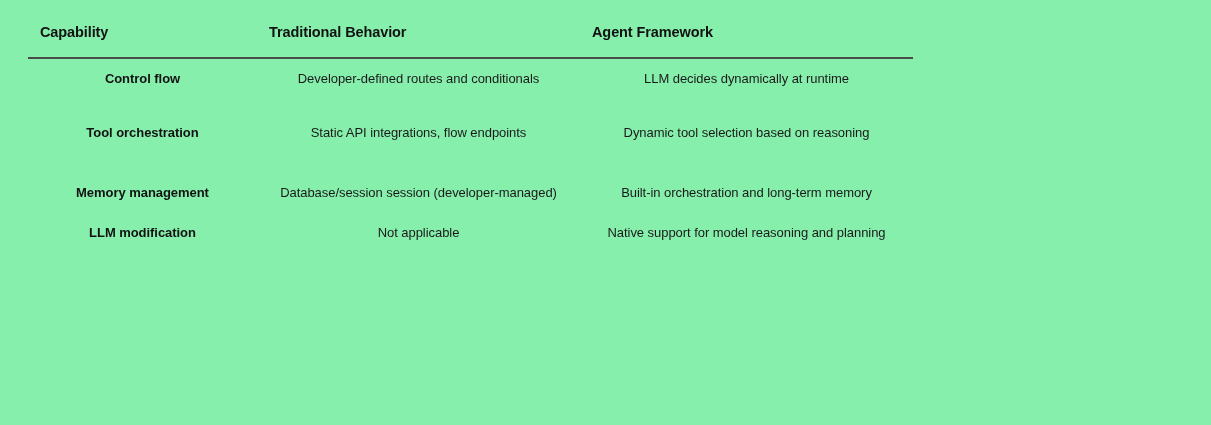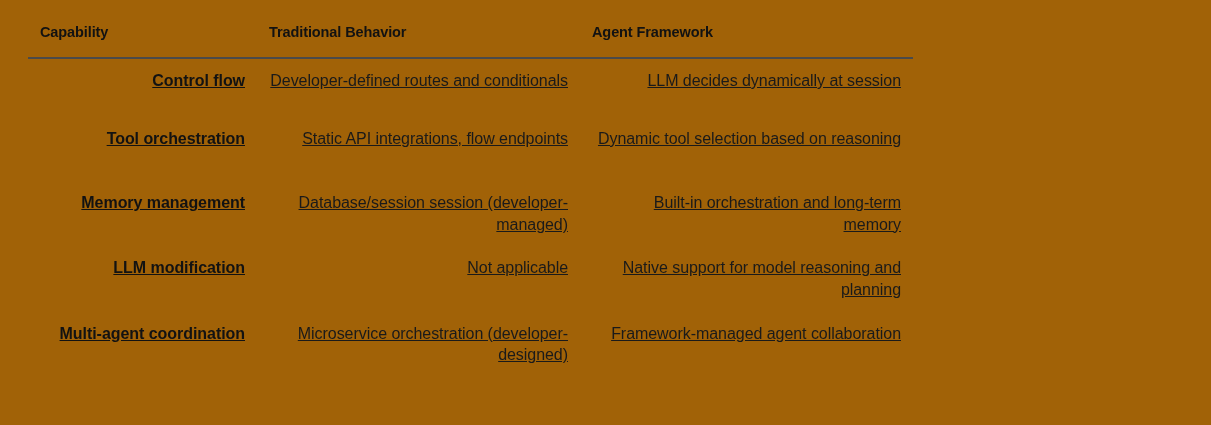--- a/index.html
+++ b/index.html
@@ -12,21 +12,21 @@
     height: 425px;
     overflow: hidden;
     font-family: "Liberation Sans", sans-serif;
     -webkit-font-smoothing: antialiased;
   }
 
   .canvas {
     position: relative;
     width: 1211px;
     height: 425px;
-    background: #a16207;
+    background: #86efac;
   }
 
   .comparison-table {
     position: absolute;
     left: 28px;
     top: 24px;
     width: 885px;
     border-collapse: collapse;
     table-layout: fixed;
   }
@@ -43,29 +43,28 @@
     font-weight: bold;
     color: #121212;
     letter-spacing: -0.1px;
     padding: 0 12px 17px 12px;
     border-bottom: 2px solid #4a4a4a;
   }
   .comparison-table thead th.first { padding-left: 12px; }
 
   
   .comparison-table tbody td {
-    text-align: right;
+    text-align: center;
     vertical-align: top;
-    font-size: 16px;
+    font-size: 13px;
     color: #1a1a1a;
     line-height: 1.35;
     letter-spacing: -0.05px;
     padding: 12px 12px 12px 12px;
     border: none;
-    text-decoration: underline;
   }
   .comparison-table tbody tr:first-child td {
     padding-top: 11px;
   }
   .comparison-table tbody td.capability-cell {
     font-weight: bold;
     color: #121212;
   }
   .comparison-table tbody td.detail-cell {
     font-weight: normal;
@@ -97,21 +96,21 @@
         <th class="first">Capability</th>
         <th>Traditional Behavior</th>
         <th>Agent Framework</th>
       </tr>
     </thead>
 
     <tbody>
       <tr class="r-0">
         <td class="capability-cell">Control flow</td>
         <td class="detail-cell">Developer-defined routes and conditionals</td>
-        <td class="detail-cell">LLM decides dynamically at session</td>
+        <td class="detail-cell">LLM decides dynamically at runtime</td>
       </tr>
 
       <tr class="r-1">
         <td class="capability-cell">Tool orchestration</td>
         <td class="detail-cell">Static API integrations, flow endpoints</td>
         <td class="detail-cell">Dynamic tool selection based on reasoning</td>
       </tr>
 
       <tr class="r-2">
         <td class="capability-cell">Memory management</td>
@@ -119,21 +118,16 @@
         <td class="detail-cell">Built-in orchestration and long-term memory</td>
       </tr>
 
       <tr class="r-3">
         <td class="capability-cell">LLM modification</td>
         <td class="detail-cell">Not applicable</td>
         <td class="detail-cell">Native support for model reasoning and planning</td>
       </tr>
 
 
-      <tr class="r-5">
-        <td class="capability-cell">Multi-agent coordination</td>
-        <td class="detail-cell">Microservice orchestration (developer-designed)</td>
-        <td class="detail-cell">Framework-managed agent collaboration</td>
-      </tr>
     </tbody>
   </table>
 
 </div>
 
 </body></html>

